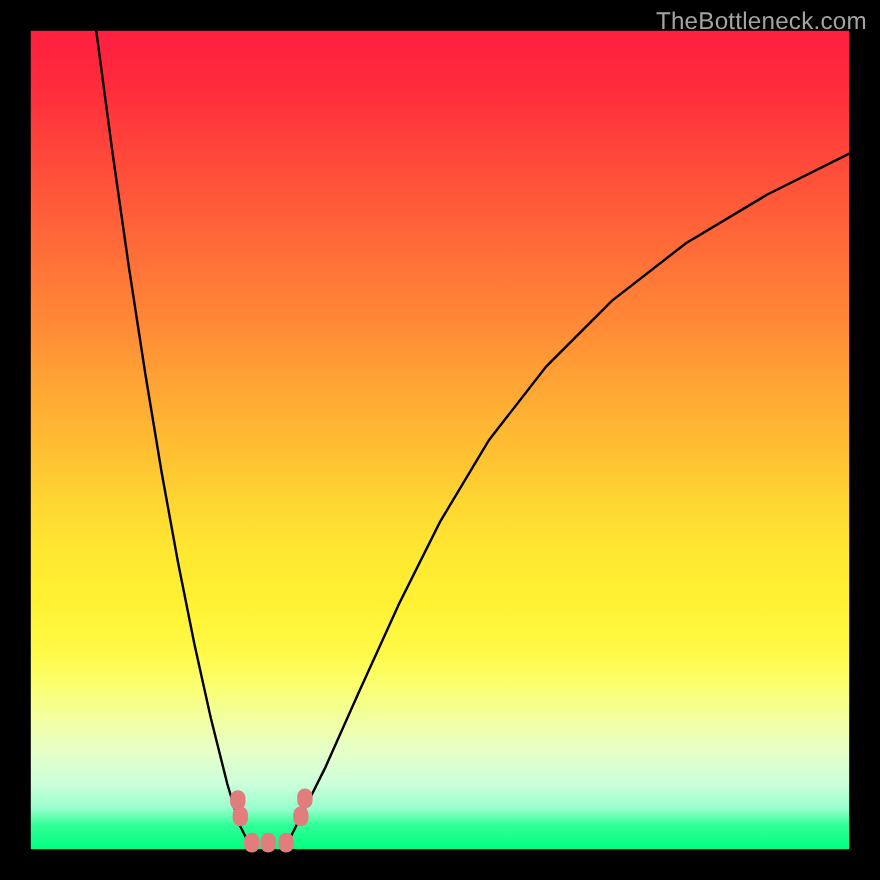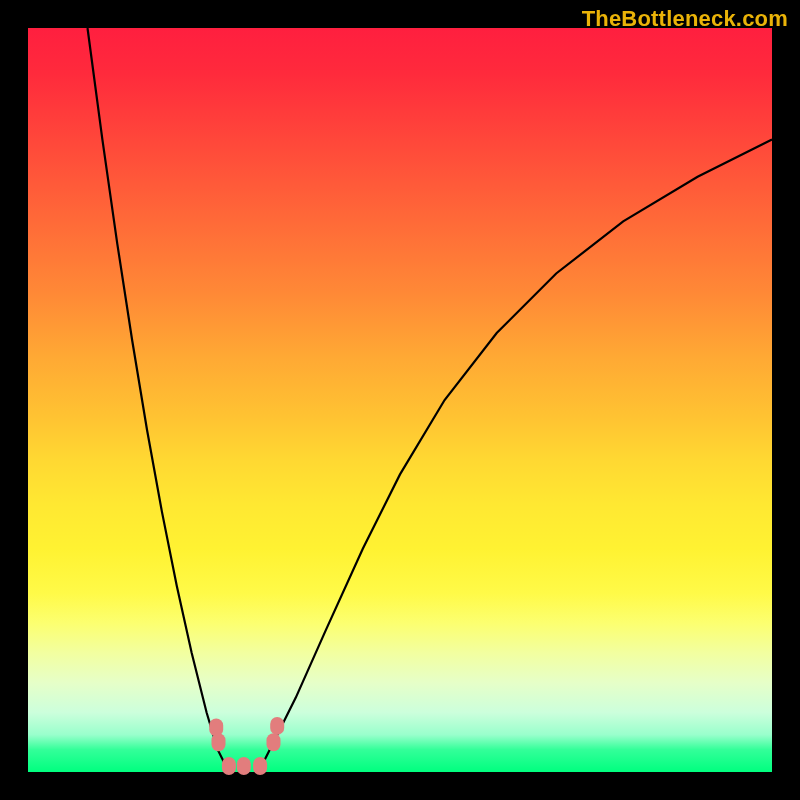--- a/index.html
+++ b/index.html
@@ -1,23 +1,23 @@
 <!DOCTYPE html>
 <html><head>
 <meta charset="utf-8">
 <style>
   * { margin: 0; padding: 0; box-sizing: border-box; }
   body { width: 800px; height: 800px; background: #000; position: relative; font-family: Arial, sans-serif; }
   .attribution {
     position: absolute;
     top: 6px;
     right: 12px;
-    color: #eab308;
+    color: #a3a3a3;
     font-size: 22px;
-    font-weight: 700;
+    font-weight: 400;
     letter-spacing: 0.2px;
     z-index: 10;
   }
   .plot-area {
     position: absolute;
     left: 28px;
     top: 28px;
     width: 744px;
     height: 744px;
     background: linear-gradient(to bottom,

